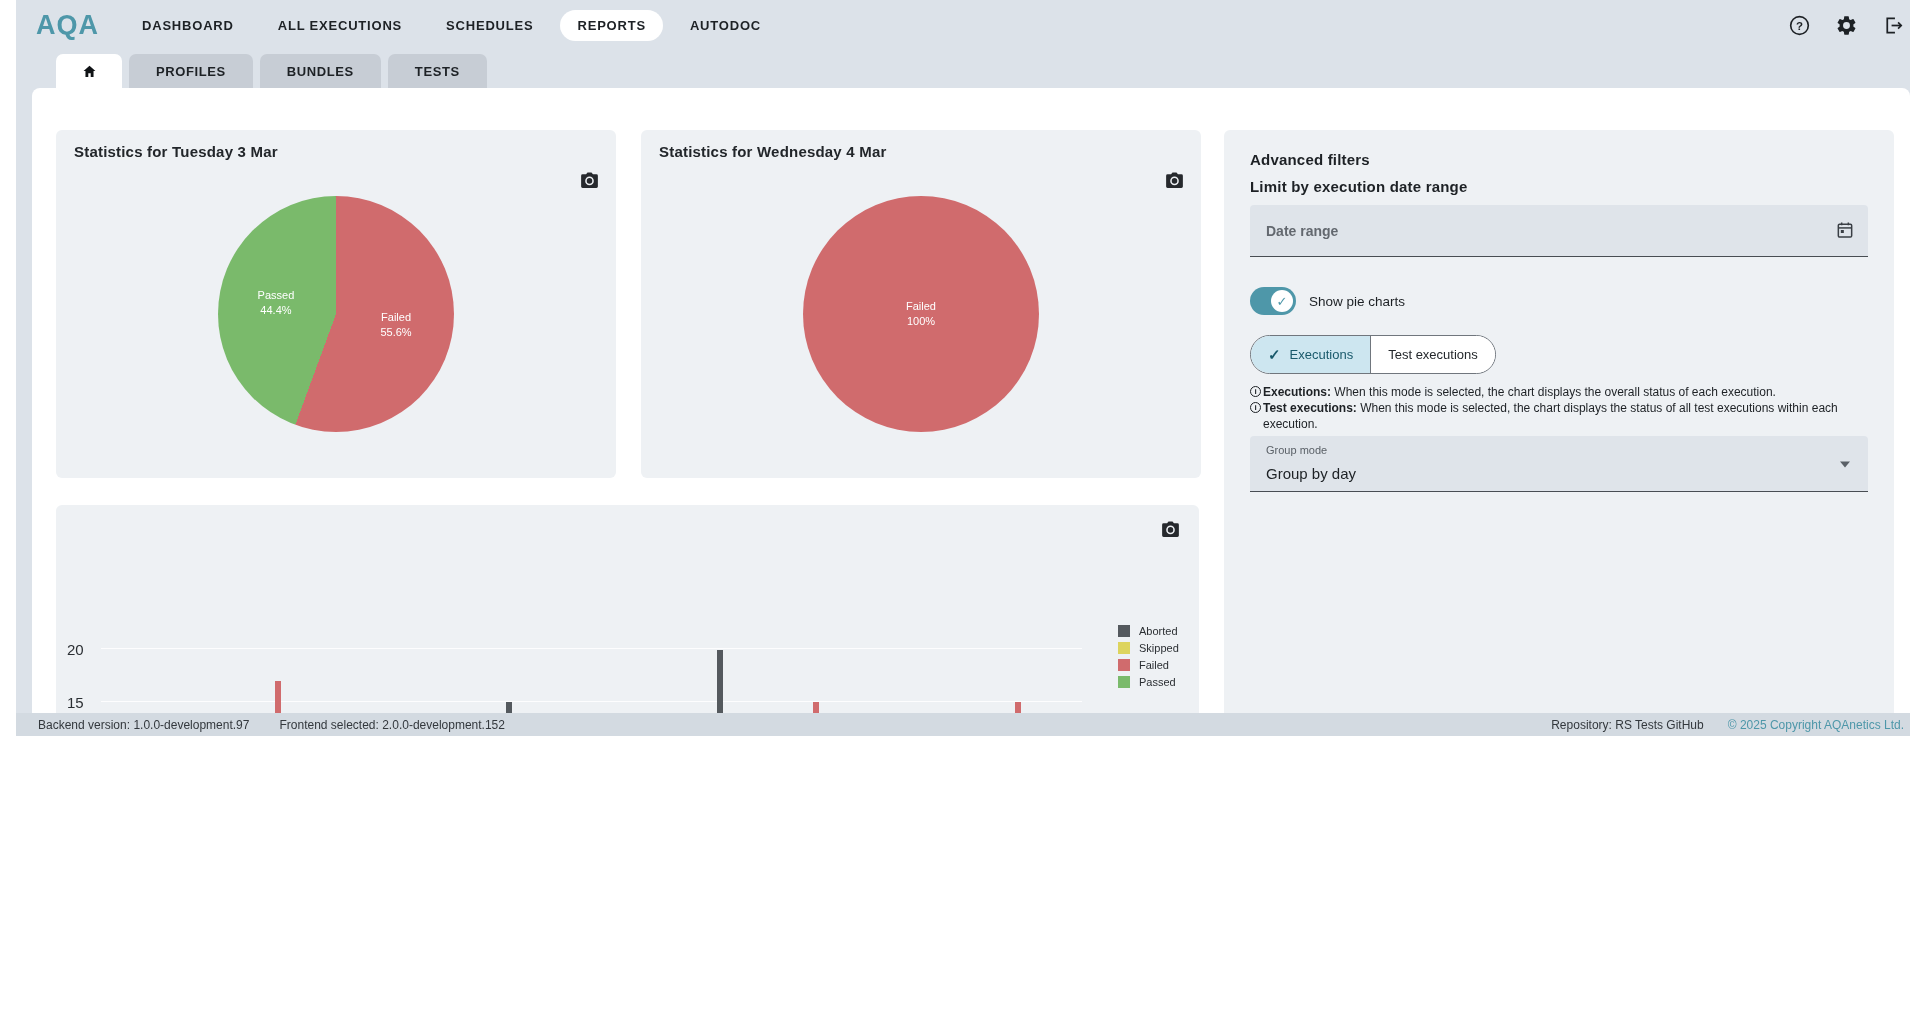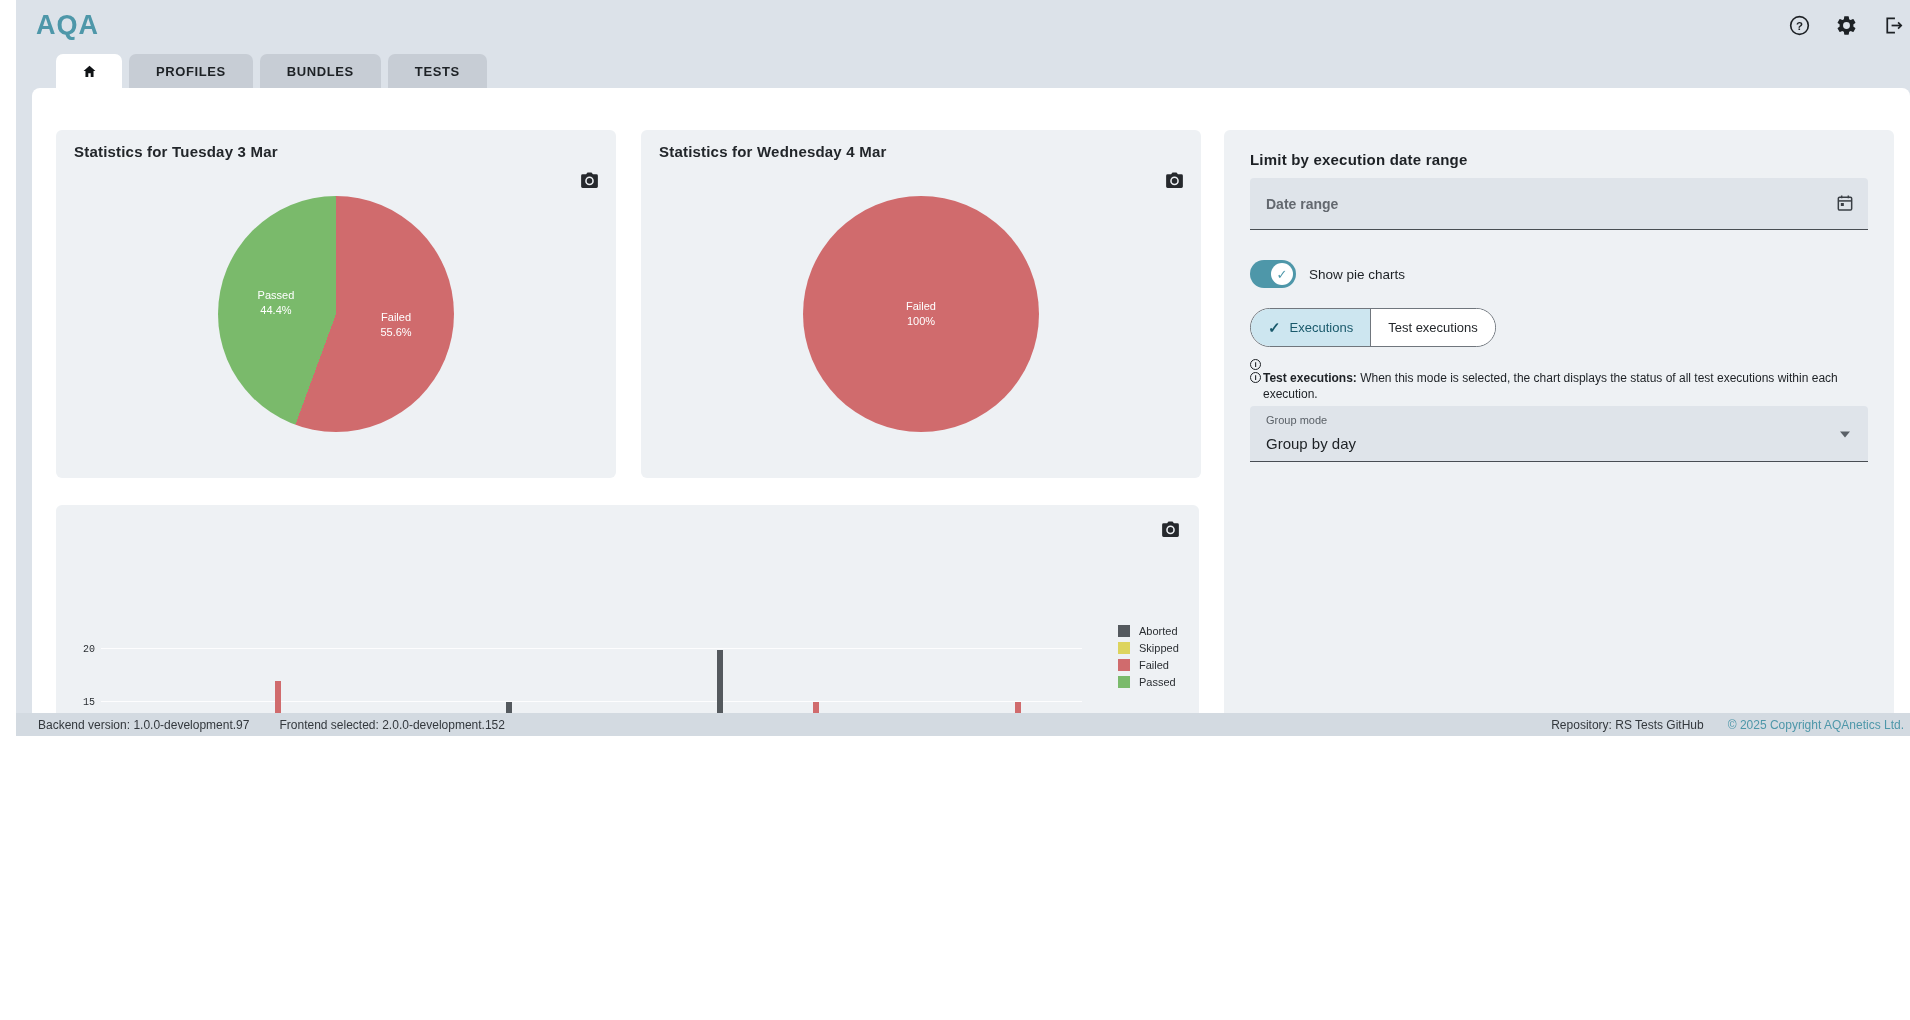--- a/index.html
+++ b/index.html
@@ -33,21 +33,21 @@
   .camera-btn { position:absolute; background:none; border:none; cursor:pointer; padding:0; width:22px; height:20px; }
   .pie-card .camera-btn { right:16px; top:40px; }
   #bar-card .camera-btn { right:18px; top:14px; }
 
   .pie { position:absolute; left:50%; margin-left:-118px; top:66px; width:236px; height:236px; border-radius:50%; }
   .pie-label { position:absolute; transform:translate(-50%,-50%); color:#ffffff; font-size:11px; text-align:center; line-height:15px; }
 
   
   .plot { position:absolute; left:45px; top:77px; width:981px; height:280px; border-bottom:1px solid #5a5f65; }
   .gridline { position:absolute; left:0; right:0; height:1px; background:rgba(255,255,255,0.85); }
-  .ylab { position:absolute; left:-34px; width:28px; text-align:right; font-size:10px; color:#2b2f33; transform:translateY(50%);font-family:Liberation Mono, monospace; }
+  .ylab { position:absolute; left:-34px; width:28px; font-size:15px; color:#2b2f33; transform:translateY(50%); }
   .bar { position:absolute; bottom:0; width:6px; display:flex; flex-direction:column-reverse; }
   .tickmark { position:absolute; top:100%; width:1px; height:4px; background:#5a5f65; }
   .xlab { position:absolute; top:calc(100% + 7px); writing-mode:vertical-rl; font-size:10px; color:#43484e; letter-spacing:0.3px; white-space:nowrap; }
   .legend { position:absolute; left:1062px; top:120px; display:flex; flex-direction:column; gap:5px; }
   .legend-item { display:flex; align-items:center; gap:9px; font-size:11px; color:#2b2f33; cursor:pointer; }
   .legend-swatch { width:12px; height:12px; flex:0 0 auto; }
 
   
   .fp-title { font-size:15px; font-weight:700; color:#1d2125; margin:7px 0 10px; letter-spacing:0.2px; }
   .date-input { position:relative; height:52px; background:#dfe4ea; border-bottom:1px solid #484d53; border-radius:4px 4px 0 0; margin:6px 0 30px; cursor:text;font-weight:bold; }
@@ -76,20 +76,27 @@
   .footer-right { margin-left:auto; display:flex; gap:24px; align-items:center; }
   .copyright { color:#4e97a9; cursor:pointer; }
 </style>
 </head>
 <body>
 
 <div class="page">
 
   <div class="nav">
     <div class="logo">AQA</div>
+    <div class="nav-menu">
+        <div class="nav-item">DASHBOARD</div>
+        <div class="nav-item">ALL EXECUTIONS</div>
+        <div class="nav-item">SCHEDULES</div>
+        <div class="nav-item active">REPORTS</div>
+        <div class="nav-item">AUTODOC</div>
+      </div>
     <div class="nav-icons">
       <button class="icon-btn">
         <svg width="23" height="23" viewBox="0 0 24 24">
             <circle cx="12" cy="12" r="9.2" fill="none" stroke="#1d2125" stroke-width="1.7"></circle>
             <text x="12" y="16.4" text-anchor="middle" font-size="12" font-weight="bold" fill="#1d2125" font-family="Liberation Sans, sans-serif">?</text>
           </svg>
       </button>
       <button class="icon-btn">
         <svg width="23" height="23" viewBox="0 0 24 24">
             <path fill="#1d2125" fill-rule="evenodd" d="M19.14 12.94c.04-.3.06-.61.06-.94 0-.32-.02-.64-.07-.94l2.03-1.58a.49.49 0 0 0 .12-.61l-1.92-3.32a.49.49 0 0 0-.59-.22l-2.39.96c-.5-.38-1.03-.7-1.62-.94l-.36-2.54a.48.48 0 0 0-.48-.41h-3.84c-.24 0-.43.17-.47.41L9.25 5.35c-.59.24-1.13.57-1.62.94l-2.39-.96a.49.49 0 0 0-.59.22L2.74 8.87a.48.48 0 0 0 .12.61l2.03 1.58c-.05.3-.09.64-.09.94s.02.64.07.94l-2.03 1.58a.49.49 0 0 0-.12.61l1.92 3.32c.12.22.37.29.59.22l2.39-.96c.5.38 1.03.7 1.62.94l.36 2.54c.05.24.24.41.48.41h3.84c.24 0 .44-.17.47-.41l.36-2.54c.59-.24 1.13-.56 1.62-.94l2.39.96c.22.08.47 0 .59-.22l1.92-3.32a.49.49 0 0 0-.12-.61l-2.01-1.58zM12 15.6a3.6 3.6 0 1 1 0-7.2 3.6 3.6 0 0 1 0 7.2z"></path>
@@ -673,20 +680,21 @@
             <span>Failed</span>
           </div>
           <div class="legend-item">
             <span class="legend-swatch" style="background: rgb(122, 186, 107);"></span>
             <span>Passed</span>
           </div>
         </div>
     </div>
 
     <div class="card" id="filter-panel">
+      <div class="fp-title">Advanced filters</div>
       <div class="fp-title">Limit by execution date range</div>
 
       <div class="date-input">
         <span class="date-placeholder">Date range</span>
         <button class="cal-btn">
           <svg width="20" height="20" viewBox="0 0 24 24" fill="none" stroke="#3a3f45" stroke-width="1.8">
               <rect x="4" y="5" width="16" height="15.5" rx="1.5"></rect>
               <path d="M4 9.5 H20"></path>
               <path d="M8 3 V6.2 M16 3 V6.2"></path>
               <rect x="7" y="12" width="3.6" height="3.6" fill="#3a3f45" stroke="none"></rect>
@@ -708,20 +716,21 @@
             <span class="check">✓</span>
             <span>Executions</span>
           </button>
           <button class="segment">
             <span>Test executions</span>
           </button>
         </div>
 
       <div class="info-line">
         <span class="info-icon">i</span>
+        <span><b>Executions:</b> <span>When this mode is selected, the chart displays the overall status of each execution.</span></span>
       </div>
       <div class="info-line">
         <span class="info-icon">i</span>
         <span><b>Test executions:</b> <span>When this mode is selected, the chart displays the status of all test executions within each execution.</span></span>
       </div>
 
       <div class="select-box">
         <span class="select-label">Group mode</span>
         <span class="select-value">Group by day</span>
         <span class="select-caret"></span>

